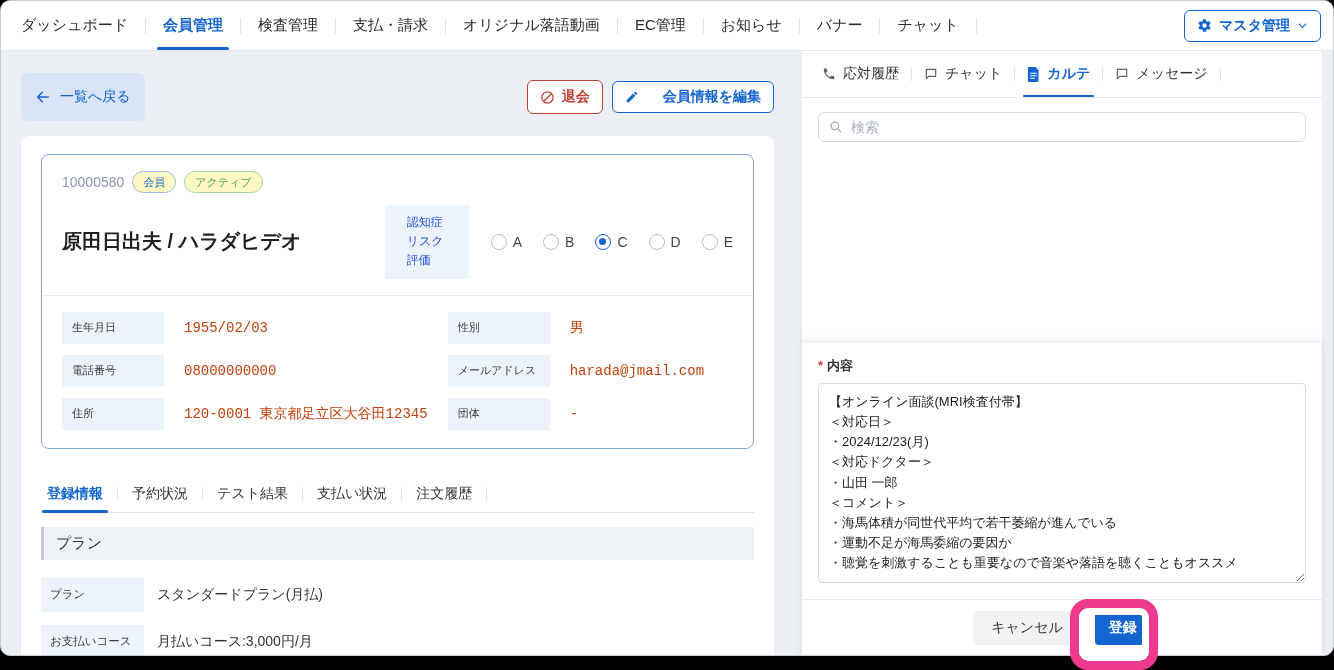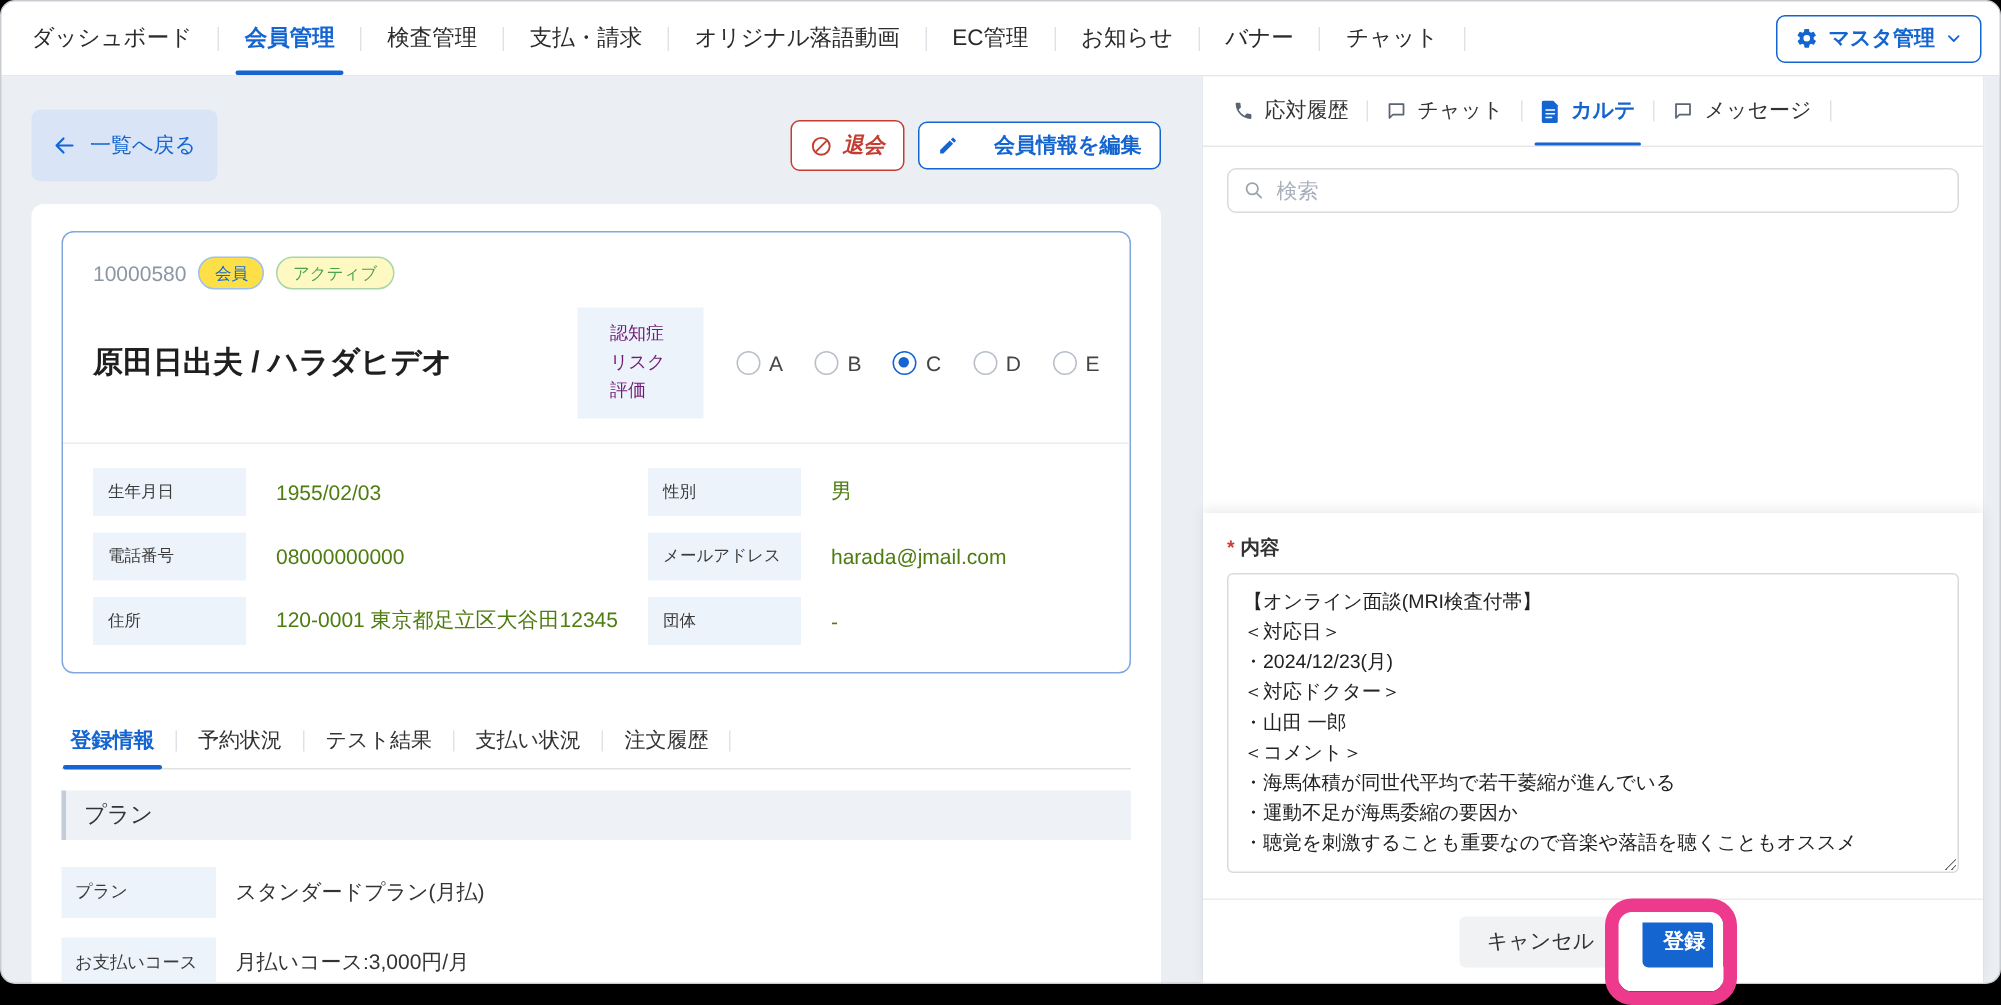--- a/index.html
+++ b/index.html
@@ -42,39 +42,39 @@
   .left-area { width:773px; padding:22px 0 0 20px; display:flex; flex-direction:column; }
   .toolbar { display:flex; align-items:center; margin-bottom:15px; }
   .back-btn {
     background:#d9e5f6; color:#1565d1; border:none; border-radius:6px; height:48px;
     padding:0 14px; font-size:14px; display:flex; align-items:center; gap:9px; cursor:pointer;
   }
   .toolbar-spacer { flex:1; }
   .withdraw-btn {
     background:#fff; border:1px solid #c43d32; color:#c43d32; border-radius:6px;
     height:24px; padding:16px 12px; font-size:14px; font-weight:bold;
-    display:flex; align-items:center; gap:7px; cursor:pointer; margin-right:9px;font-style:italic;
+    display:flex; align-items:center; gap:7px; cursor:pointer; margin-right:9px;
   }
   .edit-btn {
     background:#fff; border:1px solid #1565d1; color:#1565d1; border-radius:6px;
     height:32px; padding:0 12px; font-size:14px; font-weight:bold;
     display:flex; align-items:center; gap:24px; cursor:pointer;
   }
   .left-card { background:#fff; border-radius:8px 8px 0 0; flex:1; padding:18px 20px; }
   
   .member-card { border:1px solid #7fa9dd; border-radius:8px; padding:16px 20px 18px; }
   .mc-row1 { display:flex; align-items:center; gap:8px; }
   .member-id { color:#8d96a5; font-size:14px; }
   .badge { font-size:11px; padding:2.5px 10px; border-radius:999px; white-space:nowrap; }
-  .badge-blue { background:#fde047; border:1px solid #9cc0ef; color:#1565d1; }
+  .badge-blue { background:#fef9c3; border:1px solid #9cc0ef; color:#1565d1; }
   .badge-green { background:#fef9c3; border:1px solid #a9d6a9; color:#4ca14c; }
   .mc-row2 { display:flex; align-items:center; margin-top:12px; }
   .member-name { font-size:20px; font-weight:bold; color:#1f1f1f; flex:1; }
   .risk-label {
-    width:84px; background:#edf3fb; font-size:12px; color:#701a75;
+    width:84px; background:#edf3fb; font-size:12px; color:#1d4ed8;
     padding:8px 22px; line-height:1.6; flex:none;
   }
   .risk-options { display:flex; align-items:center; gap:21px; margin-left:22px; font-size:14px; color:#444; }
   .risk-option { display:flex; align-items:center; cursor:pointer; }
   .radio {
     width:16px; height:16px; border-radius:50%; border:1.5px solid #b9bfc9;
     background:#fff; margin-right:6px; position:relative; flex:none;
   }
   .radio.checked { border-color:#1565d1; }
   .radio.checked::after {
@@ -83,21 +83,21 @@
   }
   .mc-divider { border-top:1px solid #ececec; margin:16px -20px 0; }
   .mc-fields {
     display:grid; grid-template-columns:102px 1fr 102px 1fr;
     column-gap:20px; row-gap:11px; margin-top:16px; align-items:center;
   }
   .f-label {
     background:#edf3fb; font-size:11px; color:#3a3a3a; height:32px;
     display:flex; align-items:center; padding:0 10px; white-space:nowrap;
   }
-  .f-value { font-size:14px; color:#4d7c0f; white-space:nowrap; }
+  .f-value { font-size:14px; color:#c2410c; white-space:nowrap;font-family:Liberation Mono, monospace; }
   
   .detail-tabs { margin-top:28px; display:flex; align-items:center; border-bottom:1px solid #e2e2e2; height:36px; }
   .d-tab { font-size:14px; color:#333; margin:0 14px; height:100%; display:flex; align-items:center; position:relative; cursor:pointer; white-space:nowrap; }
   .d-tab:first-child { margin-left:6px; }
   .d-tab.active { color:#1565d1; font-weight:bold; }
   .d-tab.active::after { content:""; position:absolute; left:-5px; right:-5px; bottom:-1px; height:3px; background:#1565d1; border-radius:2px; }
   .d-sep { width:1px; height:14px; background:#dfe3e8; flex:none; }
   .section-header {
     margin-top:14px; background:#eef2f7; border-left:3px solid #c3cdda;
     padding:7px 12px; font-size:15px; color:#333;

